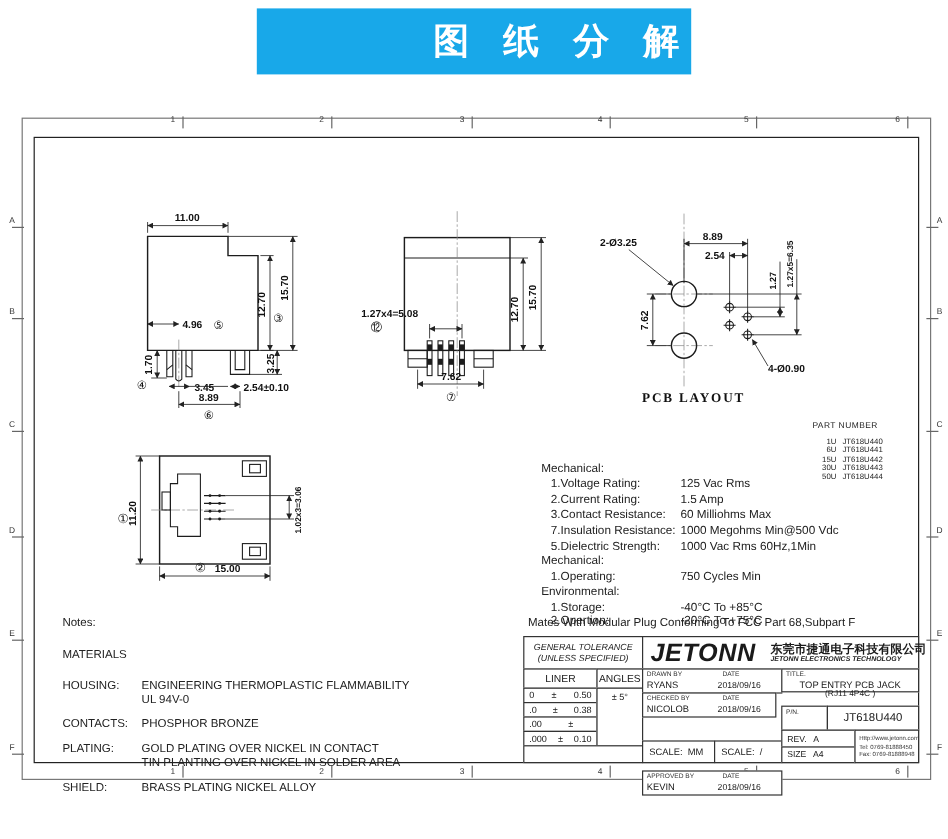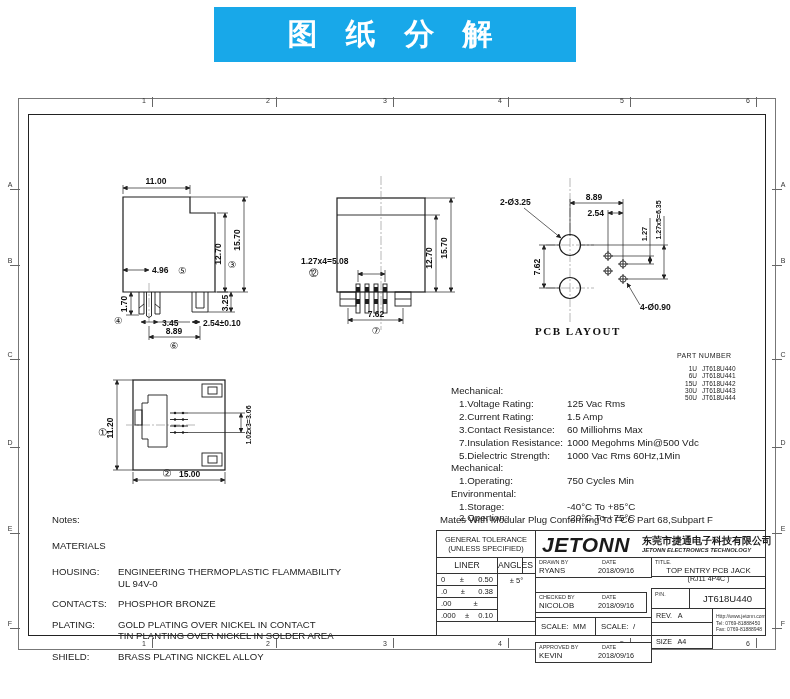--- a/index.html
+++ b/index.html
@@ -39,36 +39,36 @@
   
   .notes{left:52px;top:514px;width:370px;font-size:9.6px;color:#222;}
   .notes-h{margin-bottom:15px;}
   .note-row{display:flex;margin-bottom:9px;}
   .note-label{width:66px;flex:none;}
   .note-val{line-height:11.5px;}
   
   .tb{left:436px;top:530px;width:330px;height:106px;}
   .cell{position:absolute;border:1px solid #333;box-sizing:border-box;background:#fff;}
   .tiny{font-size:5.5px;color:#333;}
-  .tol-title{font-size:7.4px;text-align:center;line-height:9px;padding-top:4px;font-weight:400;}
+  .tol-title{font-size:7.4px;text-align:center;line-height:9px;padding-top:4px;font-weight:400;font-style:italic;}
   .hdr{font-size:8.6px;text-align:center;line-height:15px;}
   .tolrow{display:flex;justify-content:space-between;align-items:center;font-size:7.6px;padding:0 4px;}
   .byrow .lbl{position:absolute;left:3px;top:1px;}
   .byrow .nm{position:absolute;left:3px;bottom:2px;font-size:7.8px;}
   .byrow .dlbl{position:absolute;left:66px;top:1px;}
   .byrow .dt{position:absolute;left:62px;bottom:2px;font-size:7.2px;}
   .logo-text{font-size:21px;font-weight:bold;font-style:italic;letter-spacing:.5px;}
   .cn1{font-size:10px;font-weight:bold;white-space:nowrap;}
   .cn2{font-size:5.8px;font-weight:bold;font-style:italic;white-space:nowrap;color:#222;}
   .contact{font-size:5px;line-height:6.5px;white-space:nowrap;padding:4px 0 0 3px;color:#333;}
 </style>
 </head>
 <body>
 
-<div class="abs banner" style="background:#18a8e9;">
+<div class="abs banner" style="background:#18a8e9;justify-content:flex-end;">
   <span class="banner-text">图 纸 分 解</span>
 </div>
 
 <div class="abs outer-frame"></div>
 <div class="abs inner-frame"></div>
 
 <span class="gl gl-top" style="left:137px;top:96px;">1</span>
 <span class="gl gl-top" style="left:261px;top:96px;">2</span>
 <span class="gl gl-top" style="left:378px;top:96px;">3</span>
 <span class="gl gl-top" style="left:493px;top:96px;">4</span>
@@ -381,21 +381,21 @@
     <div>GENERAL TOLERANCE</div>
     <div>(UNLESS SPECIFIED)</div>
   </div>
   <div class="cell" style="left:99px;top:0;width:231px;height:28px;">
     <span class="abs logo-text" style="left:6px;top:2px;">JETONN</span>
     <span class="abs cn1" style="left:106px;top:3px;">东莞市捷通电子科技有限公司</span>
     <span class="abs cn2" style="left:106px;top:16px;">JETONN ELECTRONICS TECHNOLOGY</span>
   </div>
 
   <div class="cell hdr" style="left:0;top:27px;width:62px;height:17px;">LINER</div>
-  <div class="cell hdr" style="left:61px;top:27px;width:26px;height:17px;">ANGLES</div>
+  <div class="cell hdr" style="left:61px;top:27px;width:39px;height:17px;">ANGLES</div>
   <div class="cell tolrow" style="left:0;top:43px;width:62px;height:13px;">
     <span>0</span>
     <span>±</span>
     <span>0.50</span>
   </div>
   <div class="cell tolrow" style="left:0;top:55px;width:62px;height:13px;">
     <span>.0</span>
     <span>±</span>
     <span>0.38</span>
   </div>
@@ -411,21 +411,21 @@
   </div>
   <div class="cell" style="left:61px;top:43px;width:39px;height:49px;font-size:7.6px;text-align:center;padding-top:2px;">± 5°</div>
   <div class="cell" style="left:0;top:91px;width:100px;height:15px;"></div>
 
   <div class="cell byrow" style="left:99px;top:27px;width:117px;height:21px;">
     <span class="tiny lbl">DRAWN BY</span>
     <span class="nm">RYANS</span>
     <span class="tiny dlbl">DATE</span>
     <span class="dt">2018/09/16</span>
   </div>
-  <div class="cell byrow" style="left:99px;top:62px;width:112px;height:21px;">
+  <div class="cell byrow" style="left:99px;top:47px;width:112px;height:21px;">
     <span class="tiny lbl">CHECKED BY</span>
     <span class="nm">NICOLOB</span>
     <span class="tiny dlbl">DATE</span>
     <span class="dt">2018/09/16</span>
   </div>
   <div class="cell byrow" style="left:99px;top:67px;width:117px;height:21px;margin-top:45px;">
     <span class="tiny lbl">APPROVED BY</span>
     <span class="nm">KEVIN</span>
     <span class="tiny dlbl">DATE</span>
     <span class="dt">2018/09/16</span>
@@ -443,21 +443,21 @@
     <span class="tiny abs" style="left:3px;top:1px;">TITLE.</span>
     <div style="text-align:center;font-size:7.8px;margin-top:8px;">TOP ENTRY PCB JACK</div>
     <div style="text-align:center;font-size:7px;">(RJ11 4P4C )</div>
   </div>
   <div class="cell tiny" style="left:215px;top:58px;width:39px;height:21px;padding:2px 0 0 3px;">P/N.</div>
   <div class="cell" style="left:253px;top:58px;width:77px;height:21px;font-size:9.5px;text-align:center;line-height:19px;">JT618U440</div>
   <div class="cell" style="left:215px;top:78px;width:62px;height:15px;font-size:7.2px;line-height:13px;padding-left:4px;">
     <span>REV.</span>&nbsp;&nbsp;
     <span>A</span>
   </div>
-  <div class="cell" style="left:215px;top:92px;width:62px;height:14px;font-size:7.2px;line-height:12px;padding-left:4px;margin-top:13px;">
+  <div class="cell" style="left:215px;top:92px;width:62px;height:14px;font-size:7.2px;line-height:12px;padding-left:4px;">
     <span>SIZE</span>&nbsp;&nbsp;
     <span>A4</span>
   </div>
   <div class="cell contact" style="left:276px;top:78px;width:54px;height:28px;">
     <div>Http://www.jetonn.com</div>
     <div>Tel:  0769-81888450</div>
     <div>Fax: 0769-81888948</div>
   </div>
 </div>
 

